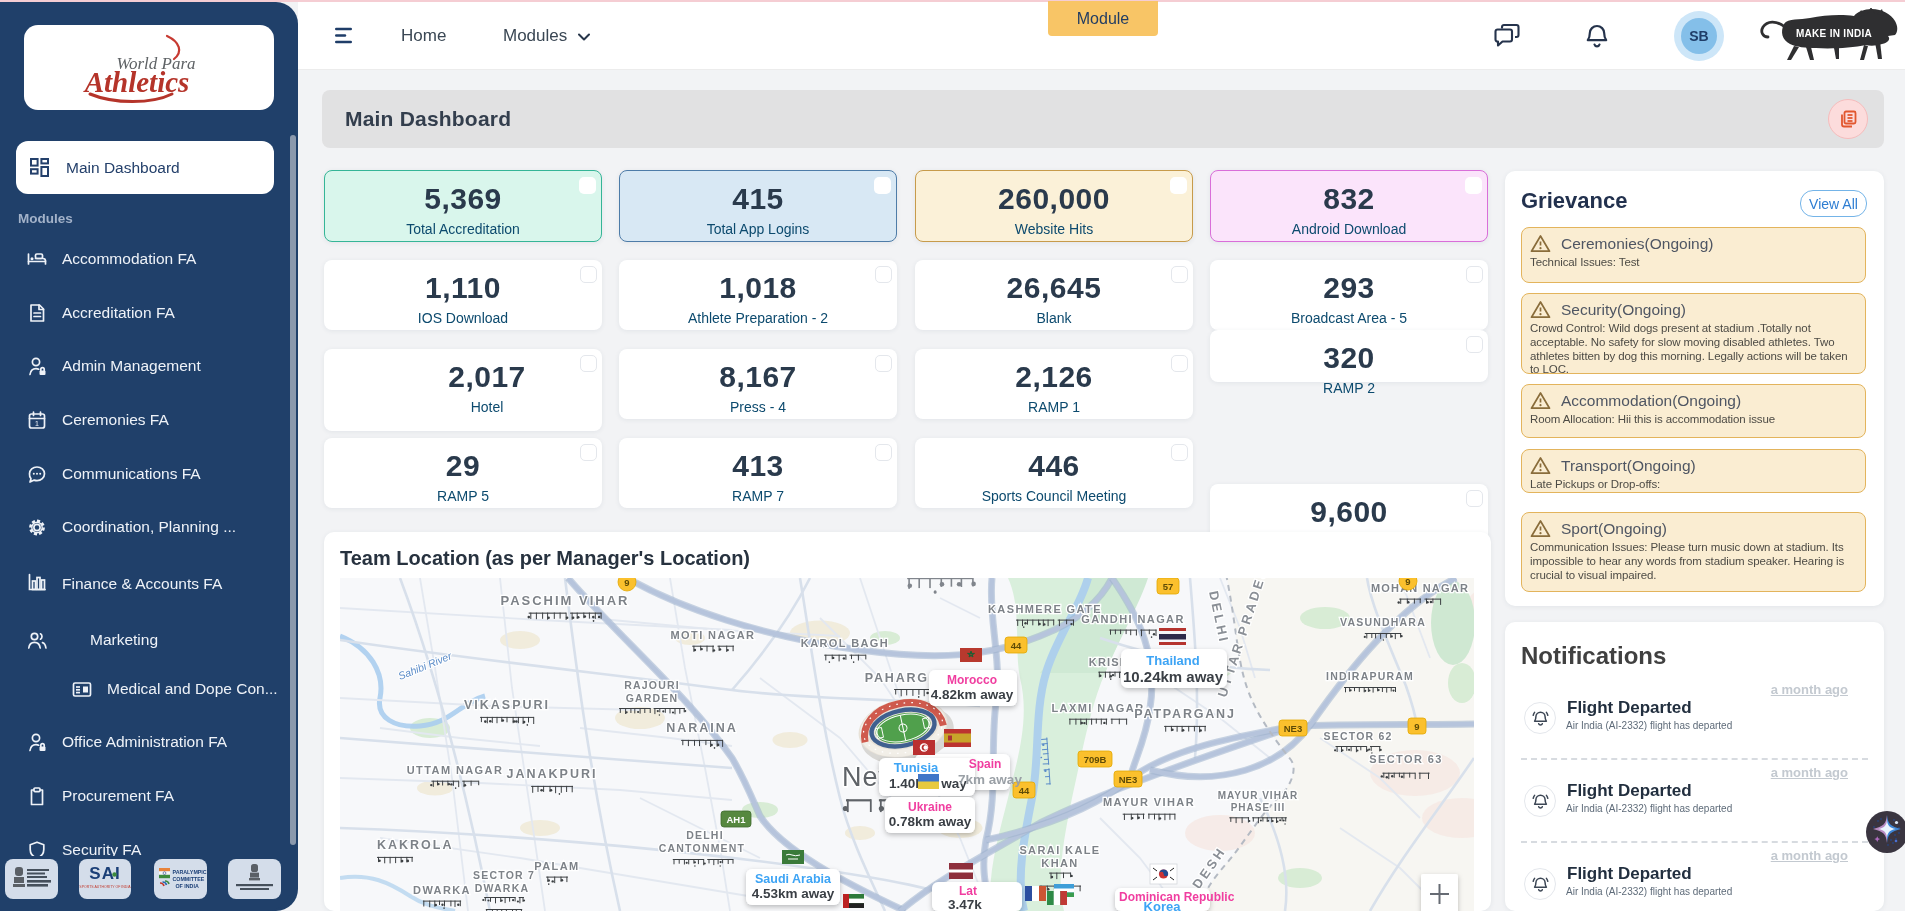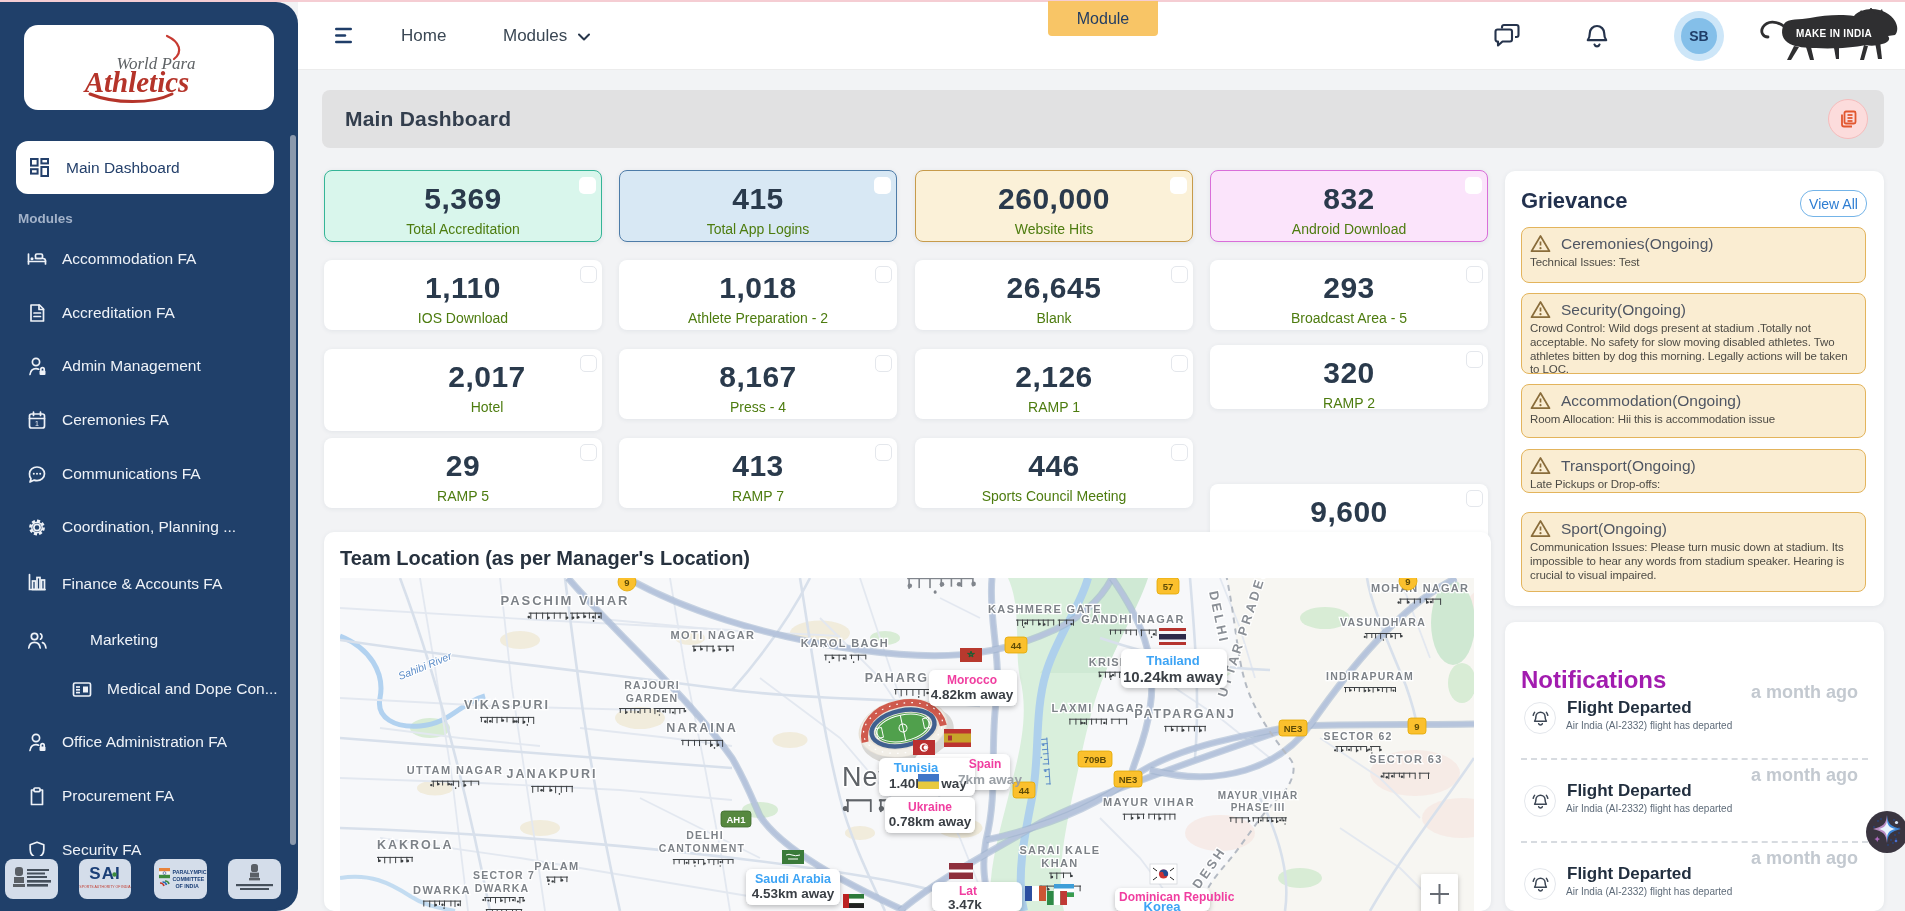--- a/index.html
+++ b/index.html
@@ -22,37 +22,37 @@
   .logochip { top:859px; height:40px; background:#d4ddea; border-radius:8px; z-index:32; }
   #botmask { left:0px; top:856px; width:290px; height:55px; background:#20406a; border-radius:0 0 22px 0; z-index:31; }
   
   #titlebar { left:322px; top:90px; width:1562px; height:58px; background:#e1e1e2; border-radius:8px; z-index:4; }
   #titlebar h1 { position:absolute; left:23px; top:17px; font-size:21px; color:#333e4d; letter-spacing:.2px; }
   #tbicon { position:absolute; right:16px; top:9px; width:40px; height:40px; border-radius:50%; background:#fcdcdc; border:1px solid #f6bcbc; display:flex; align-items:center; justify-content:center; }
   .card { width:278px; border-radius:8px; background:#fff; box-shadow:0 1px 5px rgba(40,60,90,.08); z-index:3; text-align:center; }
   .card .chk { position:absolute; top:6px; right:5px; width:17px; height:17px; border-radius:5px; background:#fff; border:1px solid #e4e7ec; }
   .card.c0 .chk { border:none; }
   .card .num { margin-top:11px; font-size:30px; font-weight:bold; color:#2a3a4c; letter-spacing:.5px; }
-  .card .lbl { margin-top:5px; font-size:14px; color:#4d7c0f; }
+  .card .lbl { margin-top:5px; font-size:14px; color:#0c4a6e; }
   .teamcard { left:324px; top:532px; width:1167px; height:379px; background:#fff; border-radius:10px; box-shadow:0 1px 5px rgba(40,60,90,.08); z-index:3; }
   .teamcard h2 { position:absolute; left:16px; top:15px; font-size:20px; color:#27323f; }
   #mapwrap { position:absolute; left:16px; top:46px; width:1134px; height:333px; overflow:hidden; background:#f7f8fa; }
   
   .rcard { left:1505px; width:379px; background:#fff; border-radius:10px; box-shadow:0 1px 5px rgba(40,60,90,.08); z-index:3; }
   #grievance { top:171px; height:435px; }
   #grievance h2 { position:absolute; left:16px; top:17px; font-size:22px; color:#22314e; }
   #viewall { position:absolute; right:17px; top:19px; width:67px; height:27px; border:1.5px solid #74b4e8; border-radius:13px; color:#2d7dd2; font-size:14px; display:flex; align-items:center; justify-content:center; }
   .alert { position:absolute; left:16px; width:345px; background:#faedd2; border:1.5px solid #e3b45c; border-radius:8px; padding:6px 8px 5px 8px; overflow:hidden; }
   .alert .at { display:flex; align-items:center; }
   .alert .at span { font-size:15.5px; color:#4f5663; margin-left:10px; }
   .alert .ab { margin-top:3px; font-size:11.5px; color:#4d4b45; line-height:13.8px; letter-spacing:-0.1px; }
   #notifs { top:622px; height:289px; }
-  #notifs h2 { position:absolute; left:16px; top:20px; font-size:24px; color:#a21caf;margin-top:24px; }
+  #notifs h2 { position:absolute; left:16px; top:20px; font-size:24px; color:#404040; }
   .nitem { position:absolute; left:16px; width:347px; height:64px; }
-  .nitem .ntime { position:absolute; right:10px; top:-11px; font-size:18px; color:#c3c9d0; font-weight:bold; }
+  .nitem .ntime { position:absolute; right:20px; top:-11px; font-size:13px; color:#c3c9d0; font-weight:bold;text-decoration:underline; }
   .nitem .nico { position:absolute; left:3px; top:9px; width:32px; height:32px; border-radius:50%; border:1px solid #e4e7ec; display:flex; align-items:center; justify-content:center; }
   .nitem .ntit { position:absolute; left:46px; top:5px; font-size:17px; font-weight:bold; color:#222f3f; }
   .nitem .nsub { position:absolute; left:45px; top:27px; font-size:10px; color:#5e6b79; }
   .nsep { position:absolute; left:16px; width:347px; border-top:2px dashed #d7dbe0; }
   #aibadge { left:1866px; top:811px; width:42px; height:42px; z-index:45; }
 </style>
 </head>
 <body>
 <div id="topline" class="abs"></div>
 <div id="topbar" class="abs"></div>
@@ -170,21 +170,21 @@
 <div class="abs card cw" style="left:619px;top:349px;height:70px;">
       <div class="chk"></div>
       <div class="num">8,167</div>
       <div class="lbl">Press - 4</div>
     </div>
 <div class="abs card cw" style="left:915px;top:349px;height:70px;">
       <div class="chk"></div>
       <div class="num">2,126</div>
       <div class="lbl">RAMP 1</div>
     </div>
-<div class="abs card cw" style="left:1210px;top:345px;height:64px;">
+<div class="abs card cw" style="left:1210px;top:330px;height:52px;">
       <div class="chk"></div>
       <div class="num">320</div>
       <div class="lbl">RAMP 2</div>
     </div>
 <div class="abs card cw" style="left:324px;top:438px;height:70px;">
       <div class="chk"></div>
       <div class="num">29</div>
       <div class="lbl">RAMP 5</div>
     </div>
 <div class="abs card cw" style="left:619px;top:438px;height:70px;">

